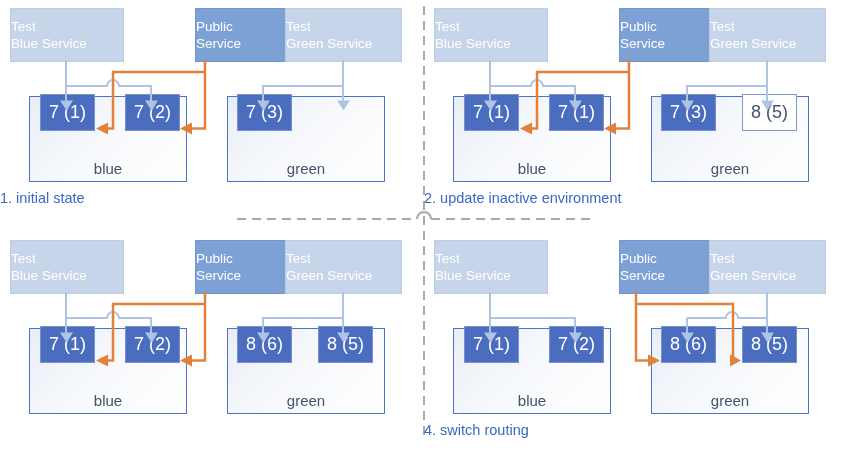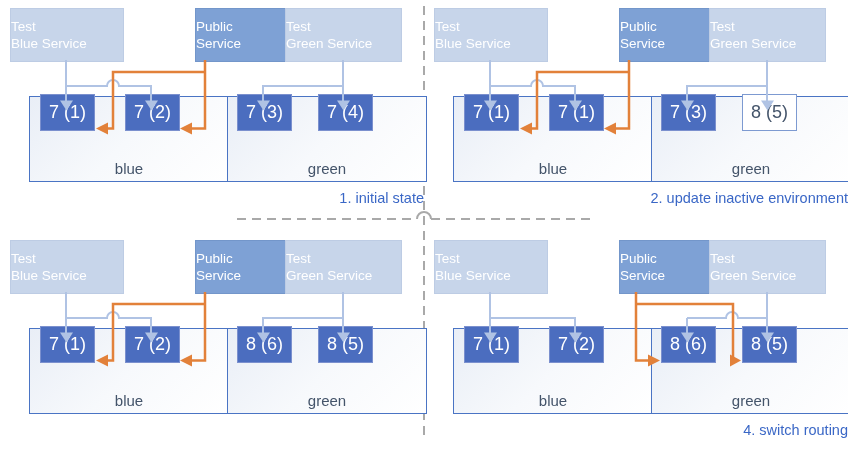--- a/index.html
+++ b/index.html
@@ -14,41 +14,41 @@
   .svc{position:absolute;top:8px;height:52px;display:flex;flex-direction:column;
        align-items:flex-start;justify-content:center;color:var(--service_text,#fff);
        font-size:13.5px;line-height:17px;text-align:center;z-index:2;}
   .svc-light{background:var(--service_light_fill,#c7d5ea);border:1px solid #bdcce4;}
   .svc-public{background:var(--service_public_fill,#7ea1d5);border:1px solid #7396ca;margin-left:48px;}
   .svc-tb{left:10px;width:112px}
   .svc-pub{left:147px;width:115px}
   .svc-tg{left:285px;width:115px}
 
   .env{position:absolute;top:96px;height:84px;border:1.5px solid var(--env_border,#4a74c4);
-       background:linear-gradient(135deg,#e9eef6 0%,#f7f9fc 50%,#ffffff 100%);z-index:1;padding-left:42px;}
+       background:linear-gradient(135deg,#e9eef6 0%,#f7f9fc 50%,#ffffff 100%);z-index:1;}
   .env-blue{left:29px;width:156px}
   .env-green{left:227px;width:156px}
   .env-label{position:absolute;bottom:4px;left:0;width:100%;text-align:center;
              color:var(--env_label_text,#44546a);font-size:15px;}
 
   .pod{position:absolute;top:94px;width:53px;height:35px;display:flex;align-items:center;
        justify-content:center;background:var(--pod_fill,#4b6dbf);
        border:1px solid var(--pod_border,#7b90ce);color:var(--pod_text,#fff);
        font-size:18px;z-index:3;}
   .pod-1{left:40px}.pod-2{left:125px}.pod-3{left:237px}.pod-4{left:318px}
   .pod-new{background:var(--pod_new_bg,#ffffff);border:1px solid var(--pod_new_border,#7d9ad1);
            color:var(--pod_new_text,#44546a);}
 
   .arrows{position:absolute;left:0;top:0;width:424px;height:220px;z-index:4;pointer-events:none;}
   .lb path{stroke:var(--arrow_test,#b0c3e4);stroke-width:2;fill:none;}
   .lb polygon{fill:var(--arrow_test,#b0c3e4);}
   .or path{stroke:var(--arrow_public,#e2813a);stroke-width:2.5;fill:none;}
   .or polygon{fill:var(--arrow_public,#e2813a);}
 
-  .caption{position:absolute;top:190px;left:0;width:424px;text-align:right;
+  .caption{position:absolute;top:190px;left:0;width:424px;text-align:left;
            color:var(--caption_text,#3a67c6);font-size:14.5px;z-index:2;}
 
   .dividers{position:absolute;left:0;top:0;width:848px;height:456px;z-index:0;pointer-events:none;}
   .dash{stroke:var(--divider,#a9a9a9);stroke-width:2;fill:none;stroke-dasharray:9 6;}
   .solid{stroke:var(--divider,#a9a9a9);stroke-width:2;fill:none;}
 </style>
 </head>
 <body>
 
 <div class="canvas">
@@ -75,21 +75,20 @@
     </div>
     <div class="env env-blue">
       <span class="env-label">blue</span>
     </div>
     <div class="env env-green">
       <span class="env-label">green</span>
     </div>
     <div class="pod pod-1">7 (1)</div>
     <div class="pod pod-2">7 (2)</div>
     <div class="pod pod-3">7 (3)</div>
-    <div class="pod pod-4">7 (4)</div>
     <svg class="arrows" viewBox="0 0 424 220">
       <g class="lb">
         <path d="M66 60 V101"></path>
         <path d="M66 86 H107 a6 6 0 0 1 12 0 H151 V101"></path>
         <polygon points="60,100.5 73,100.5 66.5,110.5"></polygon>
         <polygon points="145,100.5 158,100.5 151.5,110.5"></polygon>
       </g>
       <g class="lb">
         <path d="M343 60 V101"></path>
         <path d="M343 86 H263 V101"></path>

